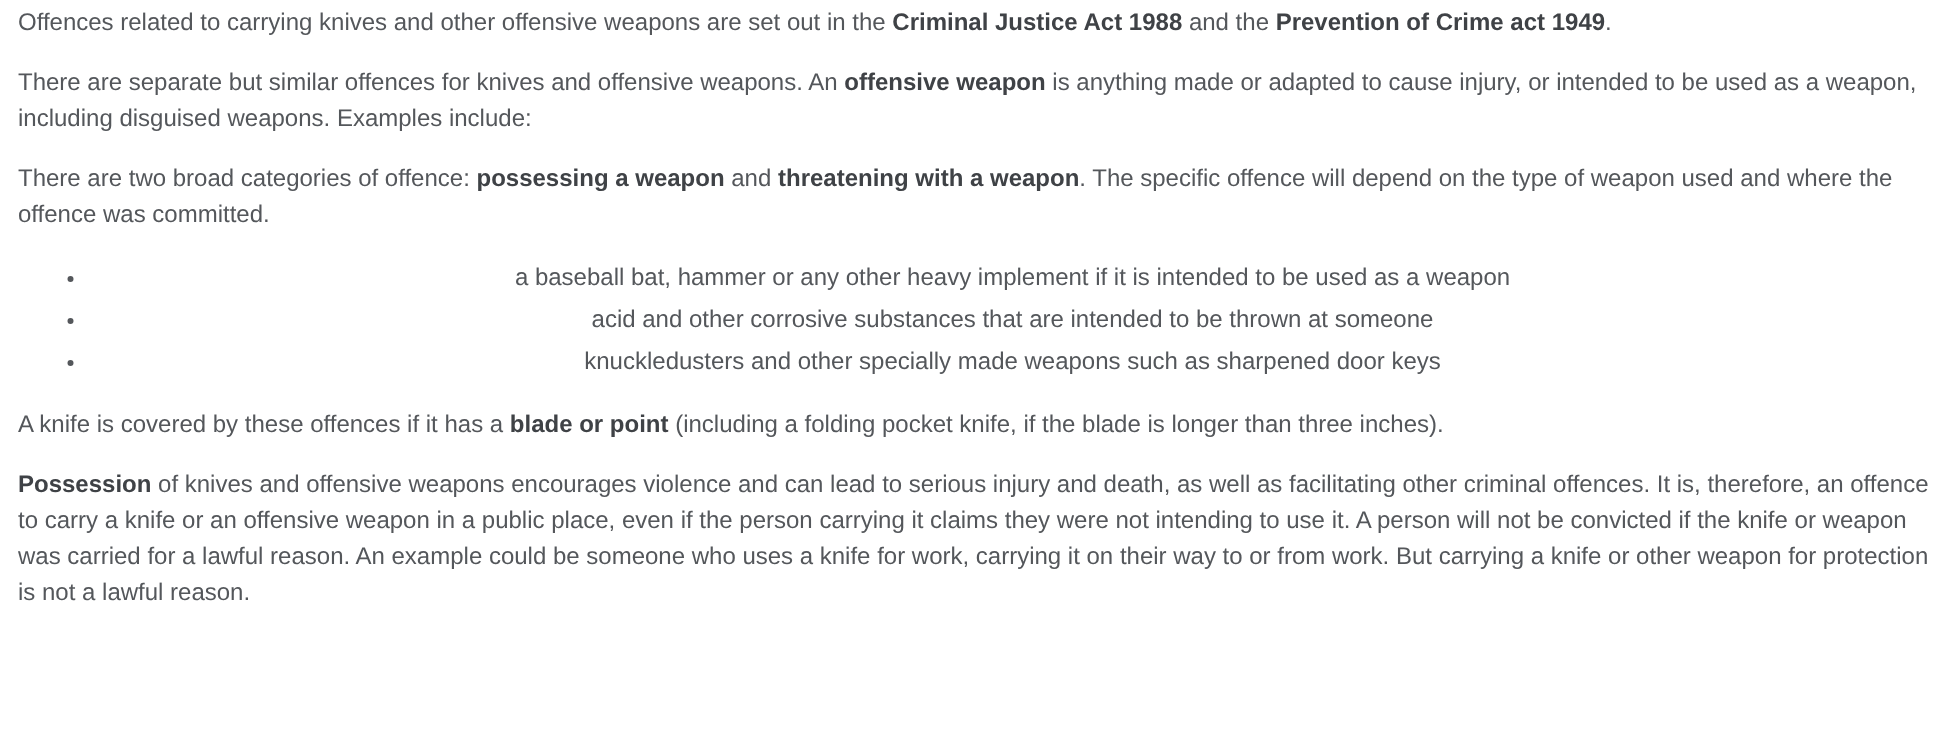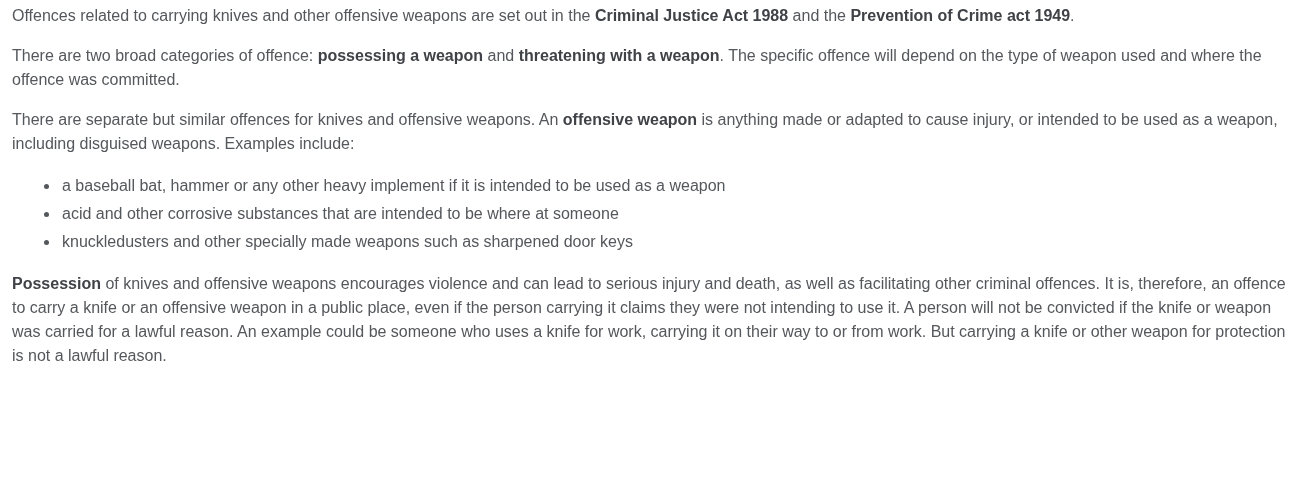--- a/index.html
+++ b/index.html
@@ -22,41 +22,43 @@
     }
     .page .b {
       font-weight: 700;
       color: #3f4246;
       margin-top: 26px;
     }
     .page ul {
       margin: 0 0 16px 0;
       padding: 0 0 0 48px;
       list-style: disc outside;
+      text-align: center;
     }
     .page li {
       line-height: 28px;
       padding-left: 2px;
     }
   </style>
 </head>
 <body>
 
 <main class="page">
 
   <p><span>Offences related to carrying knives and other offensive weapons are set out in the </span><span class="b">Criminal Justice Act 1988</span><span> and the </span><span class="b">Prevention of Crime act 1949</span><span>.</span></p>
 
+  <p><span>There are separate but similar offences for knives and offensive weapons. An </span><span class="b">offensive weapon</span><span> is anything made or adapted to cause injury, or intended to be used as a weapon, including disguised weapons. Examples include:</span></p>
+
   <p><span>There are two broad categories of offence: </span><span class="b">possessing a weapon</span><span> and </span><span class="b">threatening with a weapon</span><span>. The specific offence will depend on the type of weapon used and where the offence was committed.</span></p>
-
-  <p><span>There are separate but similar offences for knives and offensive weapons. An </span><span class="b">offensive weapon</span><span> is anything made or adapted to cause injury, or intended to be used as a weapon, including disguised weapons. Examples include:</span></p>
 
   <ul>
     <li>a baseball bat, hammer or any other heavy implement if it is intended to be used as a weapon</li>
-    <li>acid and other corrosive substances that are intended to be where at someone</li>
+    <li>acid and other corrosive substances that are intended to be thrown at someone</li>
     <li>knuckledusters and other specially made weapons such as sharpened door keys</li>
   </ul>
 
+  <p><span>A knife is covered by these offences if it has a </span><span class="b">blade or point</span><span> (including a folding pocket knife, if the blade is longer than three inches).</span></p>
 
   <p><span class="b">Possession</span><span> of knives and offensive weapons encourages violence and can lead to serious injury and death, as well as facilitating other criminal offences. It is, therefore, an offence to carry a knife or an offensive weapon in a public place, even if the person carrying it claims they were not intending to use it. A person will not be convicted if the knife or weapon was carried for a lawful reason. An example could be someone who uses a knife for work, carrying it on their way to or from work. But carrying a knife or other weapon for protection is not a lawful reason.</span></p>
 
 
 
 </main>
 
 </body></html>

